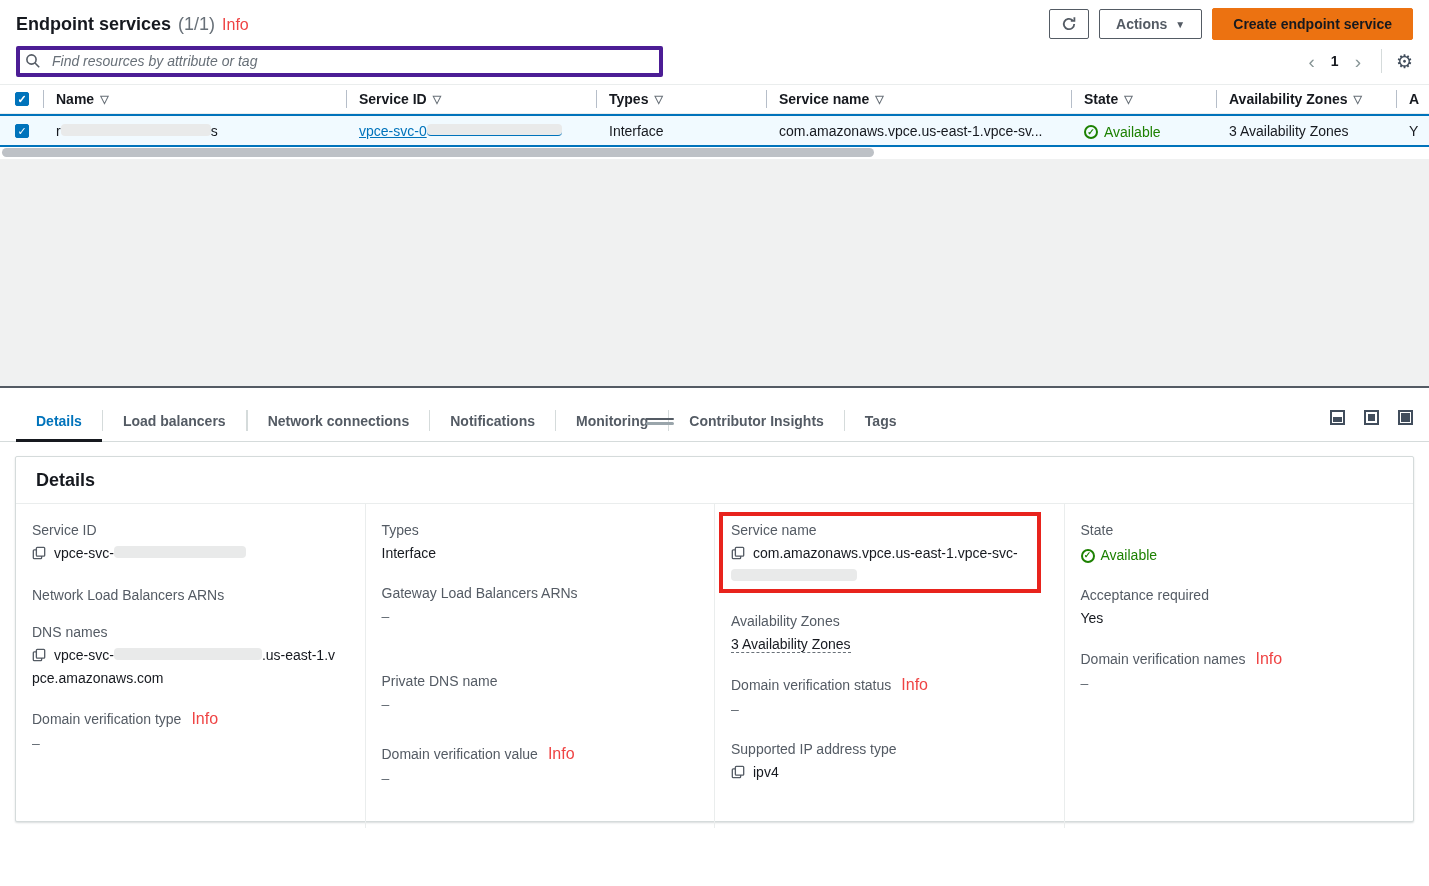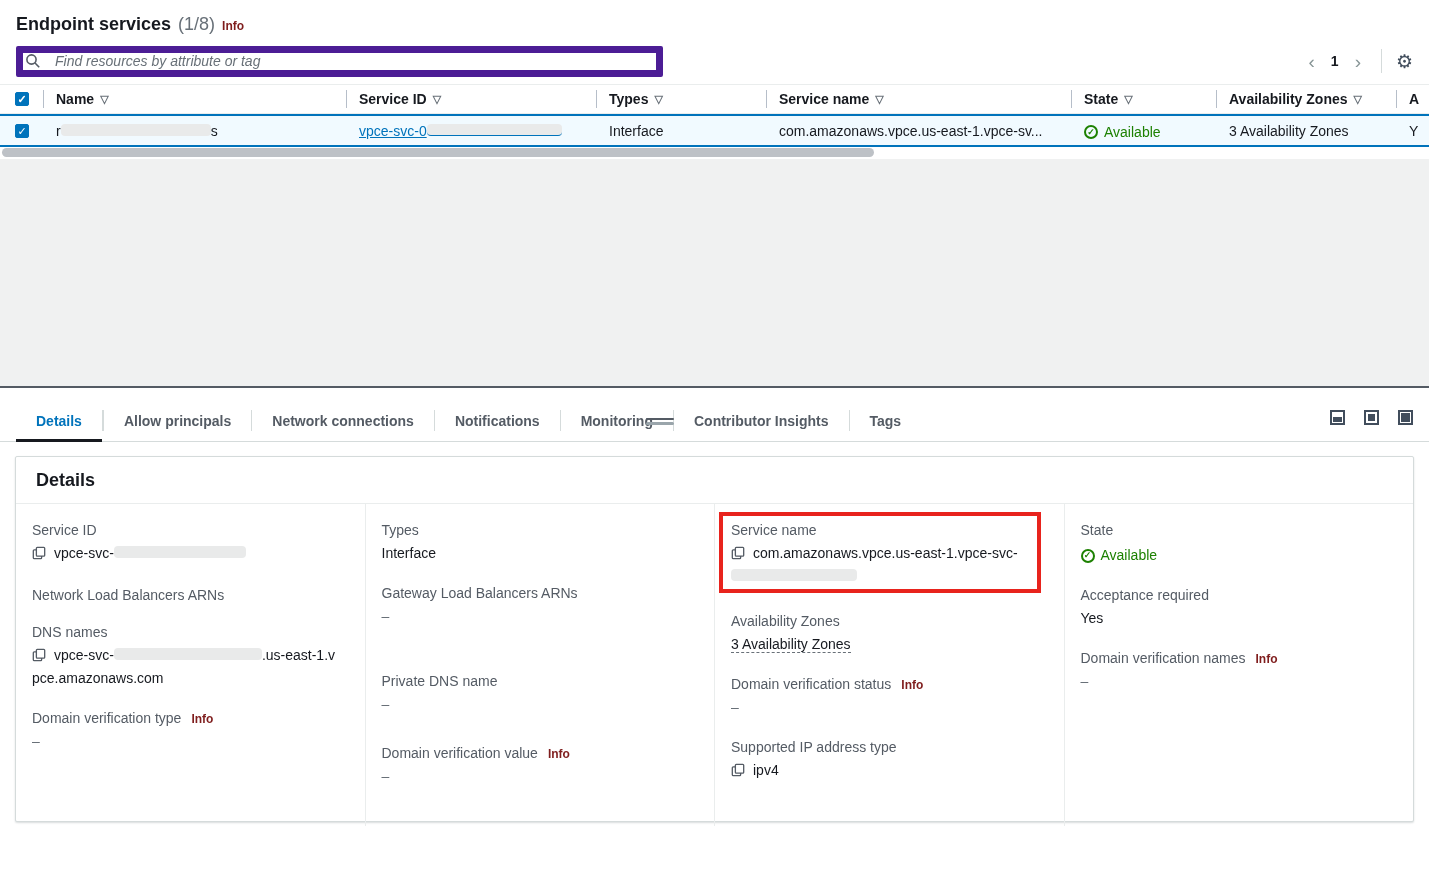--- a/index.html
+++ b/index.html
@@ -8,33 +8,33 @@
     font-family:"Liberation Sans", sans-serif;
     font-size:14px; color:#16191f; background:#fff;
     overflow:hidden; position:relative;
   }
   
   .top-card { background:#fff;border-radius:17px; }
   .header-row { display:flex; justify-content:space-between; align-items:center; padding:10px 16px 6px 16px; height:44px; }
   .title-wrap { display:flex; align-items:baseline; gap:7px; }
   .page-title { font-size:18px; font-weight:700; }
   .page-count { font-size:18px; font-weight:400; color:#687078; }
-  .info-link { color:#7f1d1d; font-size:12px; font-weight:700; text-decoration:none; cursor:pointer; }
+  .info-link { color:#ef4444; font-size:16px; font-weight:400; text-decoration:none; cursor:pointer; }
   .header-actions { display:flex; gap:10px; align-items:center; }
   .btn { border:1px solid #545b64; background:#fff; border-radius:2px; height:30px;
          font-family:inherit; font-size:14px; font-weight:700; color:#545b64;
          display:flex; align-items:center; justify-content:center; cursor:pointer; }
   .btn-icon { width:40px; }
   .btn-icon svg { display:block; }
   .btn-actions { padding:0 16px; gap:8px; }
   .caret-down { font-size:10px; color:#545b64; }
   .btn-primary { background:#ec7211; border:1px solid #ec7211; color:#16191f; padding:0 20px; height:32px; }
   .toolbar-row { display:flex; justify-content:space-between; align-items:center; padding:0 16px; height:34px; }
   .search-box { position:relative; width:647px; }
-  .search-box input { width:100%; height:31px; border:7px solid #4c1d95; border-radius:2px;
+  .search-box input { width:100%; height:31px; border:4px solid #4c1d95; border-radius:2px;
       padding:0 8px 0 32px; font-family:inherit; font-size:14px; color:#16191f; outline:none; }
   .search-box input::placeholder { color:#687078; font-style:italic; }
   .search-icon { position:absolute; left:9px; top:7px; }
   .toolbar-right { display:flex; align-items:center; gap:6px; }
   .pg-chev { color:#879596; font-size:19px; line-height:1; padding:0 6px; cursor:pointer; user-select:none; }
   .pg-num { font-weight:700; padding:0 4px; }
   .toolbar-sep { width:1px; height:24px; background:#d5dbdb; margin:0 8px; }
   .gear-icon { font-size:19px; color:#414d5c; cursor:pointer; line-height:1; }
   
   .table { margin-top:6px; width:1429px; overflow:hidden; }
@@ -99,22 +99,37 @@
   .red-outline { position:absolute; left:-12px; top:-10px; width:322px; height:81px;
                  border:4px solid #e8231d; pointer-events:none; }
 </style>
 </head>
 <body>
 
 <div class="top-card">
   <div class="header-row">
     <div class="title-wrap">
       <span class="page-title">Endpoint services</span>
-      <span class="page-count">(1/8)</span>
+      <span class="page-count">(1/1)</span>
       <a class="info-link">Info</a>
+    </div>
+    <div class="header-actions">
+      <button class="btn btn-icon">
+        <span>
+          <svg width="16" height="16" viewBox="0 0 16 16">
+              <path d="M13.2 8a5.2 5.2 0 1 1-1.7-3.85" fill="none" stroke="#545b64" stroke-width="1.8"></path>
+              <path d="M13.4 1.2v3.6H9.8" fill="none" stroke="#545b64" stroke-width="1.8"></path>
+            </svg>
+        </span>
+      </button>
+      <button class="btn btn-actions">
+        <span>Actions</span>
+        <span class="caret-down">▼</span>
+      </button>
+      <button class="btn btn-primary">Create endpoint service</button>
     </div>
   </div>
 
   <div class="toolbar-row">
     <div class="search-box">
       <span class="search-icon">
         <svg width="16" height="16" viewBox="0 0 16 16">
             <circle cx="6.5" cy="6.5" r="4.6" fill="none" stroke="#545b64" stroke-width="1.6"></circle>
             <line x1="10" y1="10" x2="14.2" y2="14.2" stroke="#545b64" stroke-width="1.6"></line>
           </svg>
@@ -210,22 +225,22 @@
       </span>
     <span class="layout-icon li-full">
         <span class="fill"></span>
       </span>
   </div>
 
 
   <div class="tabs">
     <div class="tab active">Details</div>
     <span class="tab-sep"></span>
-    <span class="tab-sep"></span>
-    <div class="tab">Allow principals</div>
+    <div class="tab">Load balancers</div>
+    <span class="tab-sep"></span>
     <span class="tab-sep"></span>
     <div class="tab">Network connections</div>
     <span class="tab-sep"></span>
     <div class="tab">Notifications</div>
     <span class="tab-sep"></span>
     <div class="tab">Monitoring</div>
     <span class="tab-sep"></span>
     <div class="tab">Contributor Insights</div>
     <span class="tab-sep"></span>
     <div class="tab">Tags</div>

